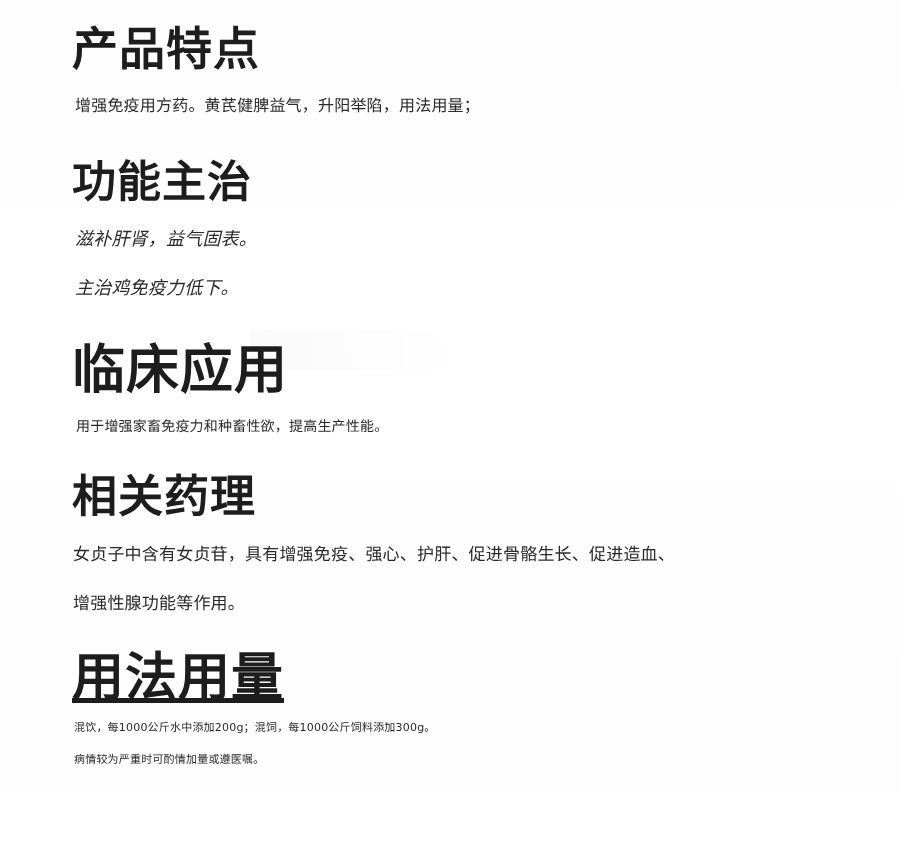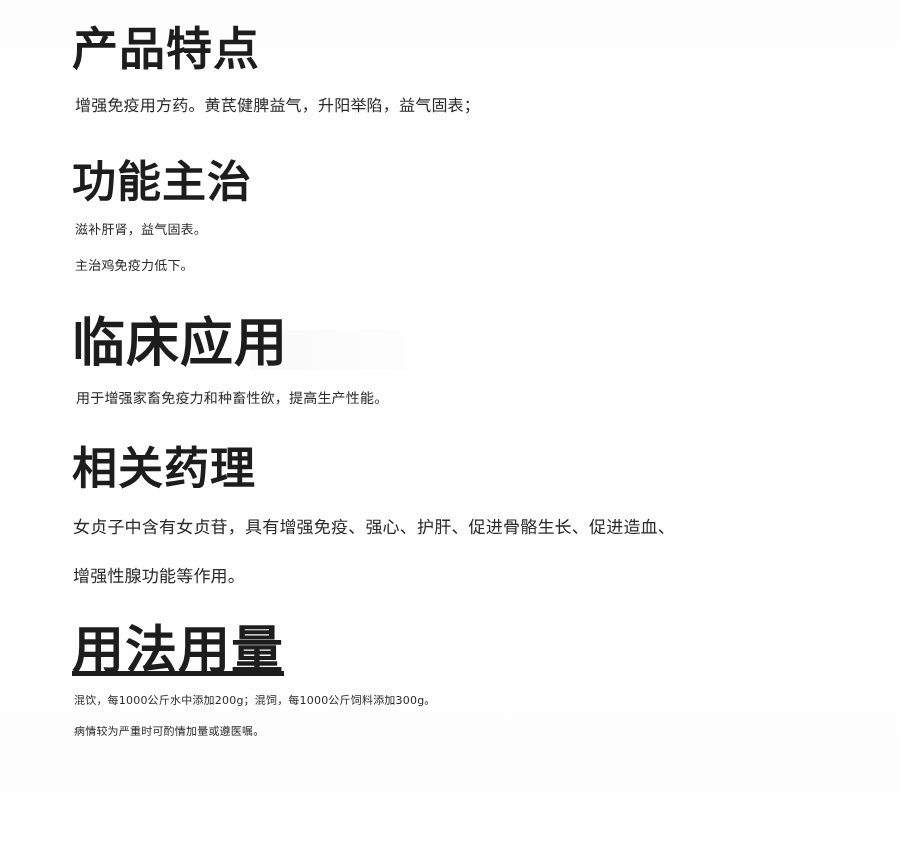--- a/index.html
+++ b/index.html
@@ -48,21 +48,21 @@
   }
   
   #sec-0 { margin-top: 6px; }
   #sec-0 .sec-title { font-size: 46px; }
   #sec-0 .sec-body { padding-left: 3px; margin-top: 10px; }
   #sec-0 .line { font-size: 16px; }
 
   #sec-1 { margin-top: 38px; }
   #sec-1 .sec-title { font-size: 44px; }
   #sec-1 .sec-body { padding-left: 3px; margin-top: 10px; }
-  #sec-1 .line { font-size: 13px; }
+  #sec-1 .line { font-size: 18px; font-style: italic; }
 
   #sec-2 { margin-top: 36px; }
   #sec-2 .sec-title { font-size: 53px; }
   #sec-2 .sec-body { padding-left: 4px; margin-top: 12px; }
   #sec-2 .line { font-size: 14px; }
 
   #sec-3 { margin-top: 34px; }
   #sec-3 .sec-title { font-size: 45px; }
   #sec-3 .sec-body { padding-left: 1px; margin-top: 12px; }
   #sec-3 .line { font-size: 17px; line-height: 1.88; }
@@ -85,21 +85,21 @@
 </style>
 </head>
 <body>
 
 <div class="page">
   <div class="watermark"></div>
 
   <div class="section" id="sec-0">
     <h2 class="sec-title">产品特点</h2>
     <div class="sec-body">
-      <p class="line">增强免疫用方药。黄芪健脾益气，升阳举陷，益气固表；</p>
+      <p class="line">增强免疫用方药。黄芪健脾益气，升阳举陷，用法用量；</p>
     </div>
   </div>
 
   <div class="section" id="sec-1">
     <h2 class="sec-title">功能主治</h2>
     <div class="sec-body">
       <p class="line">滋补肝肾，益气固表。</p>
       <p class="line">主治鸡免疫力低下。</p>
     </div>
   </div>

